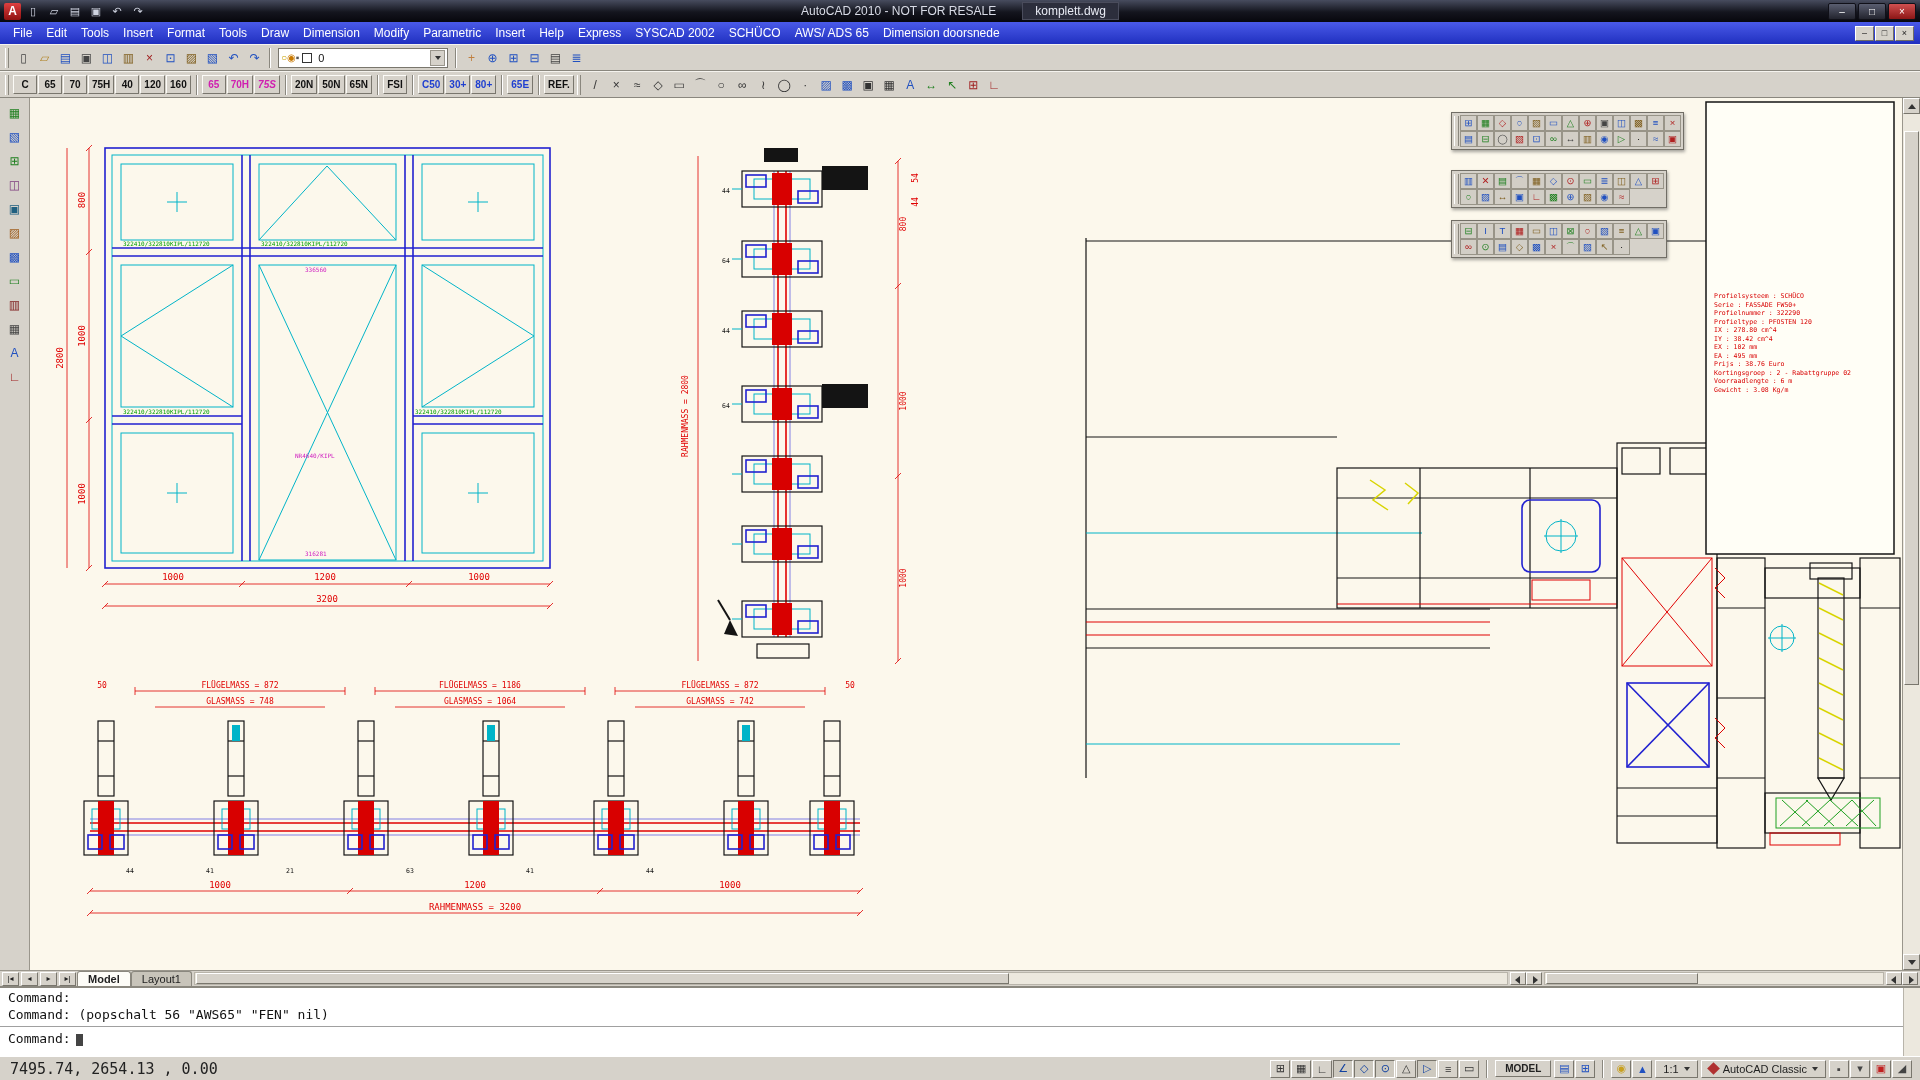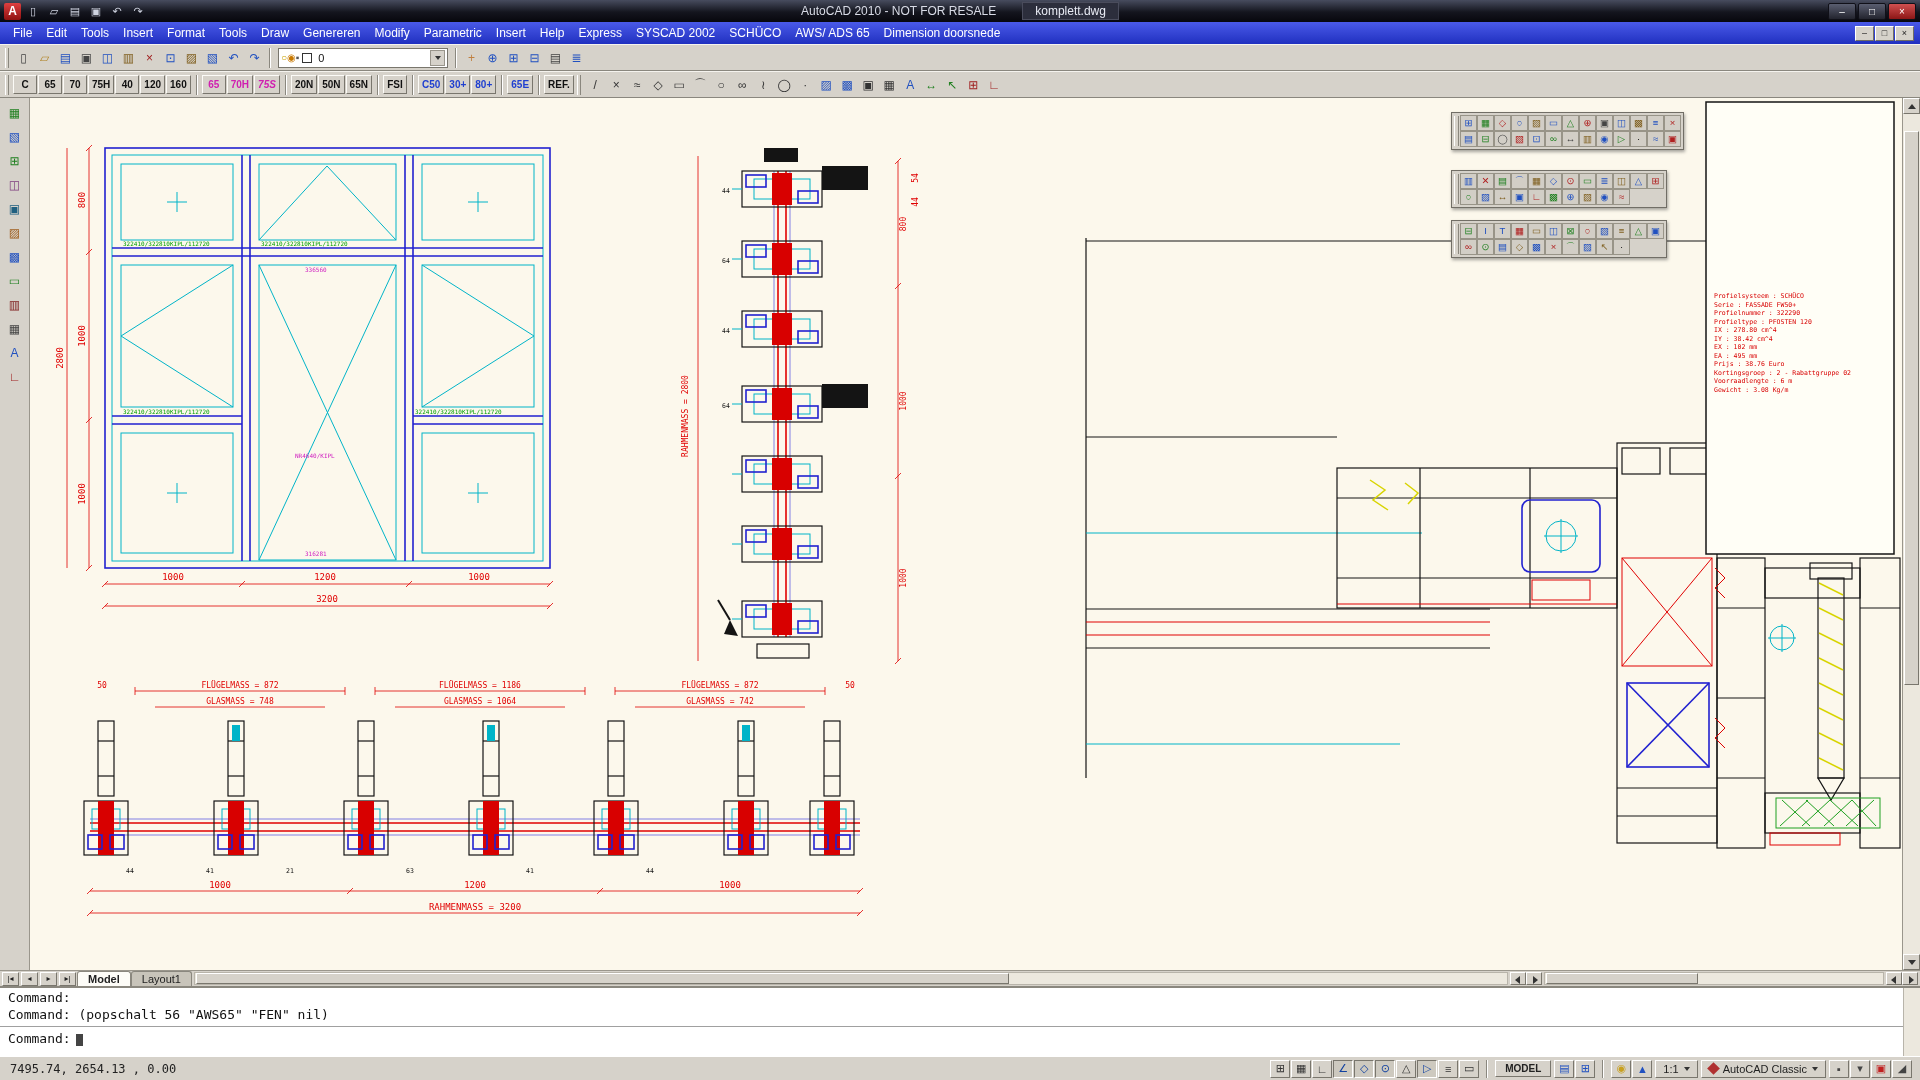--- a/index.html
+++ b/index.html
@@ -99,21 +99,21 @@
   .cmdwin{position:absolute;left:0;top:986px;width:1920px;height:70px;background:#fff;border-top:2px solid #8a877e;
     font-family:"DejaVu Sans Mono",monospace;font-size:13px;color:#111}
   .cmdline{padding:2px 8px;height:17px;white-space:pre}
   .cmdsplit{border-top:1px solid #a0a0a0;margin:4px 0 2px 0}
   .prompt::after{content:"";display:inline-block;width:7px;height:12px;background:#444;margin-left:5px;vertical-align:middle}
   .cmdscroll{position:absolute;right:0;top:0;width:17px;height:68px;background:#ece8de;border-left:1px solid #b8b4aa}
 
   
   .statusbar{position:absolute;left:0;top:1056px;width:1920px;height:24px;background:#d6d2ca;border-top:1px solid #fff;
     display:flex;align-items:center;padding:0 8px;gap:3px;font-size:11px;color:#222}
-  .coords{font-family:"DejaVu Sans Mono",monospace;font-size:12px;padding:2px 12px 2px 2px;color:#222}
+  .coords{font-family:"DejaVu Sans Mono",monospace;font-size:15px;padding:2px 12px 2px 2px;color:#222}
   .sp{flex:1}
   .toggles{display:inline-flex;gap:1px}
   .stbtn{width:20px;height:18px;border:1px solid;border-color:#fff #79766d #79766d #fff;background:#d6d2ca;
     display:inline-flex;align-items:center;justify-content:center;font-size:11px;color:#333}
   .stbtn.on{border-color:#79766d #fff #fff #79766d;background:#cdc9bf;color:#1040a0}
   .sep2{width:2px;height:18px;border-left:1px solid #8a877e;border-right:1px solid #fff;margin:0 4px}
   .modelbtn{padding:2px 9px;border:1px solid;border-color:#fff #79766d #79766d #fff;background:#d6d2ca;
     font-weight:bold;font-size:10px}
   .scalebox,.wsbox{display:inline-flex;align-items:center;gap:5px;padding:2px 7px;border:1px solid;
     border-color:#fff #79766d #79766d #fff;background:#d6d2ca;font-size:11px;height:18px}
@@ -166,21 +166,21 @@
 
   <div class="menubar">
     <div class="menus">
         <span class="menu-item">File</span>
         <span class="menu-item">Edit</span>
         <span class="menu-item">Tools</span>
         <span class="menu-item">Insert</span>
         <span class="menu-item">Format</span>
         <span class="menu-item">Tools</span>
         <span class="menu-item">Draw</span>
-        <span class="menu-item">Genereren</span>
+        <span class="menu-item">Dimension</span>
         <span class="menu-item">Modify</span>
         <span class="menu-item">Parametric</span>
         <span class="menu-item">Insert</span>
         <span class="menu-item">Help</span>
         <span class="menu-item">Express</span>
         <span class="menu-item">SYSCAD 2002</span>
         <span class="menu-item">SCHÜCO</span>
         <span class="menu-item">AWS/ ADS 65</span>
         <span class="menu-item">Dimension doorsnede</span>
       </div>

